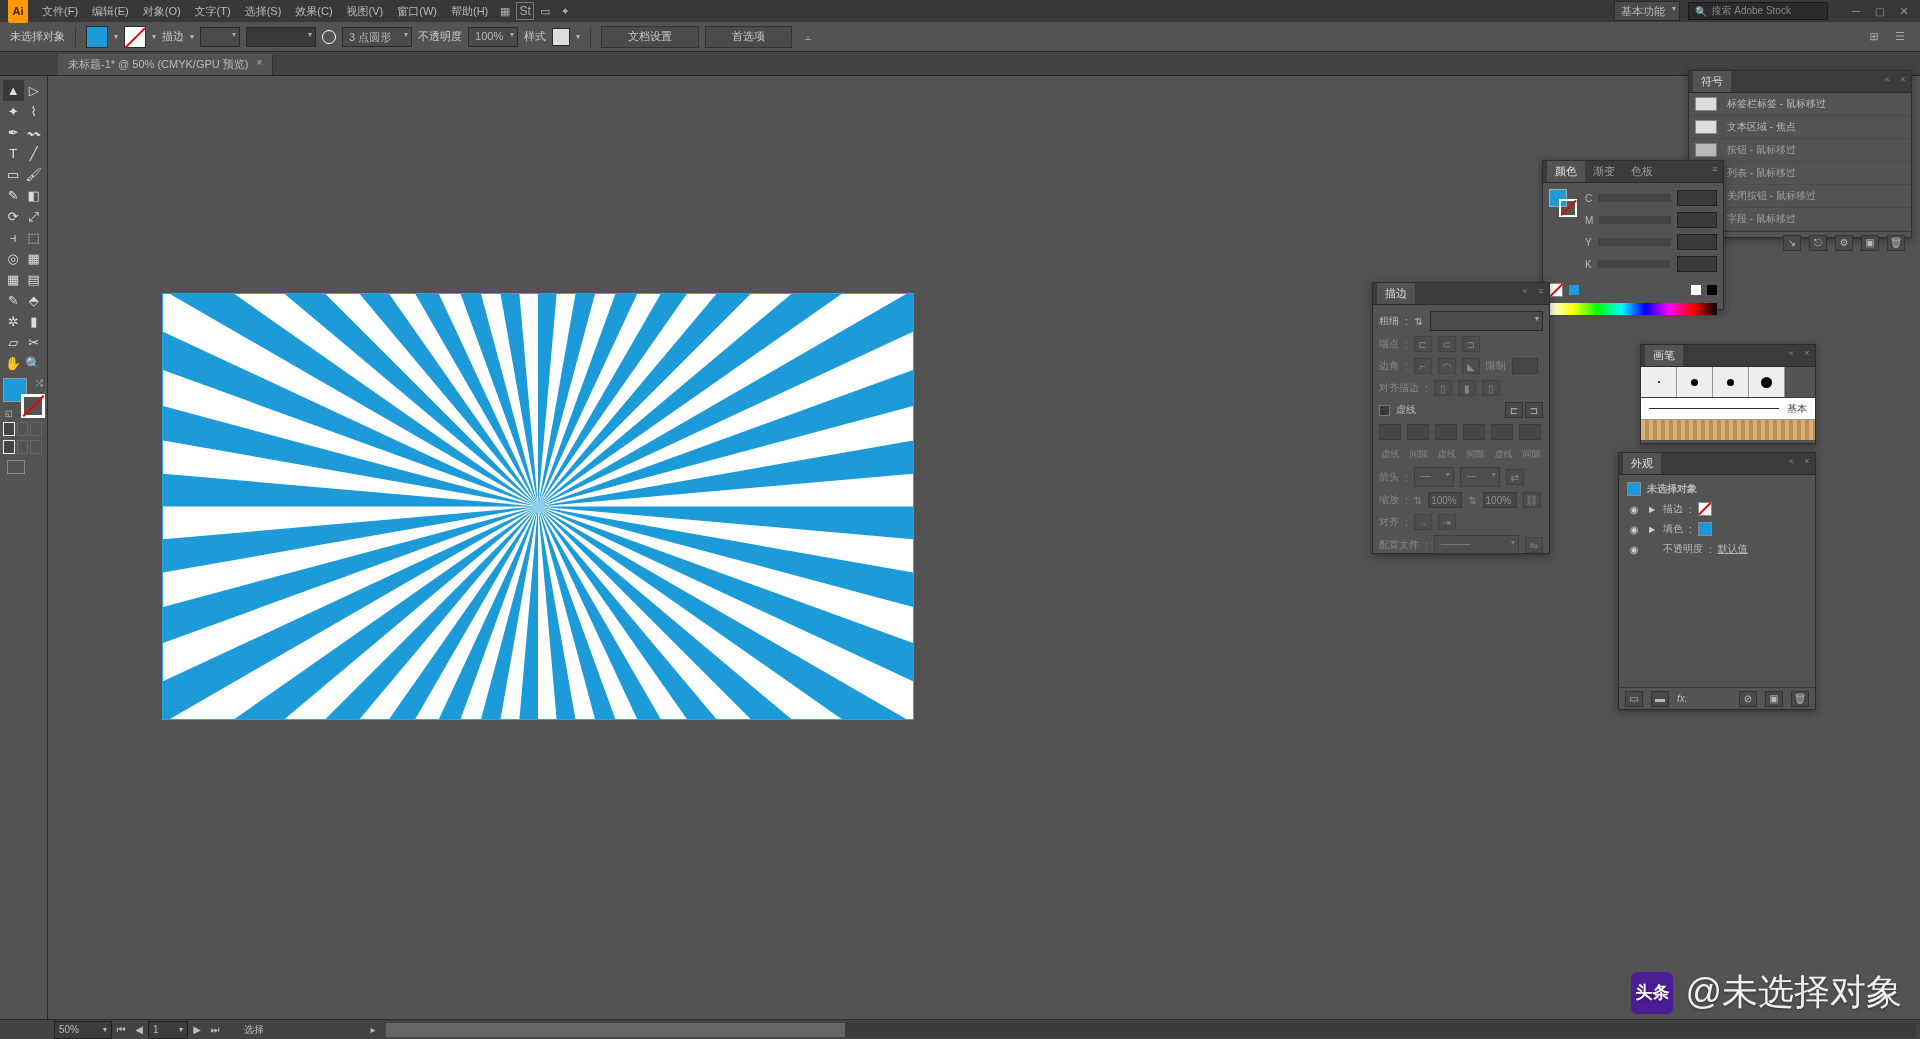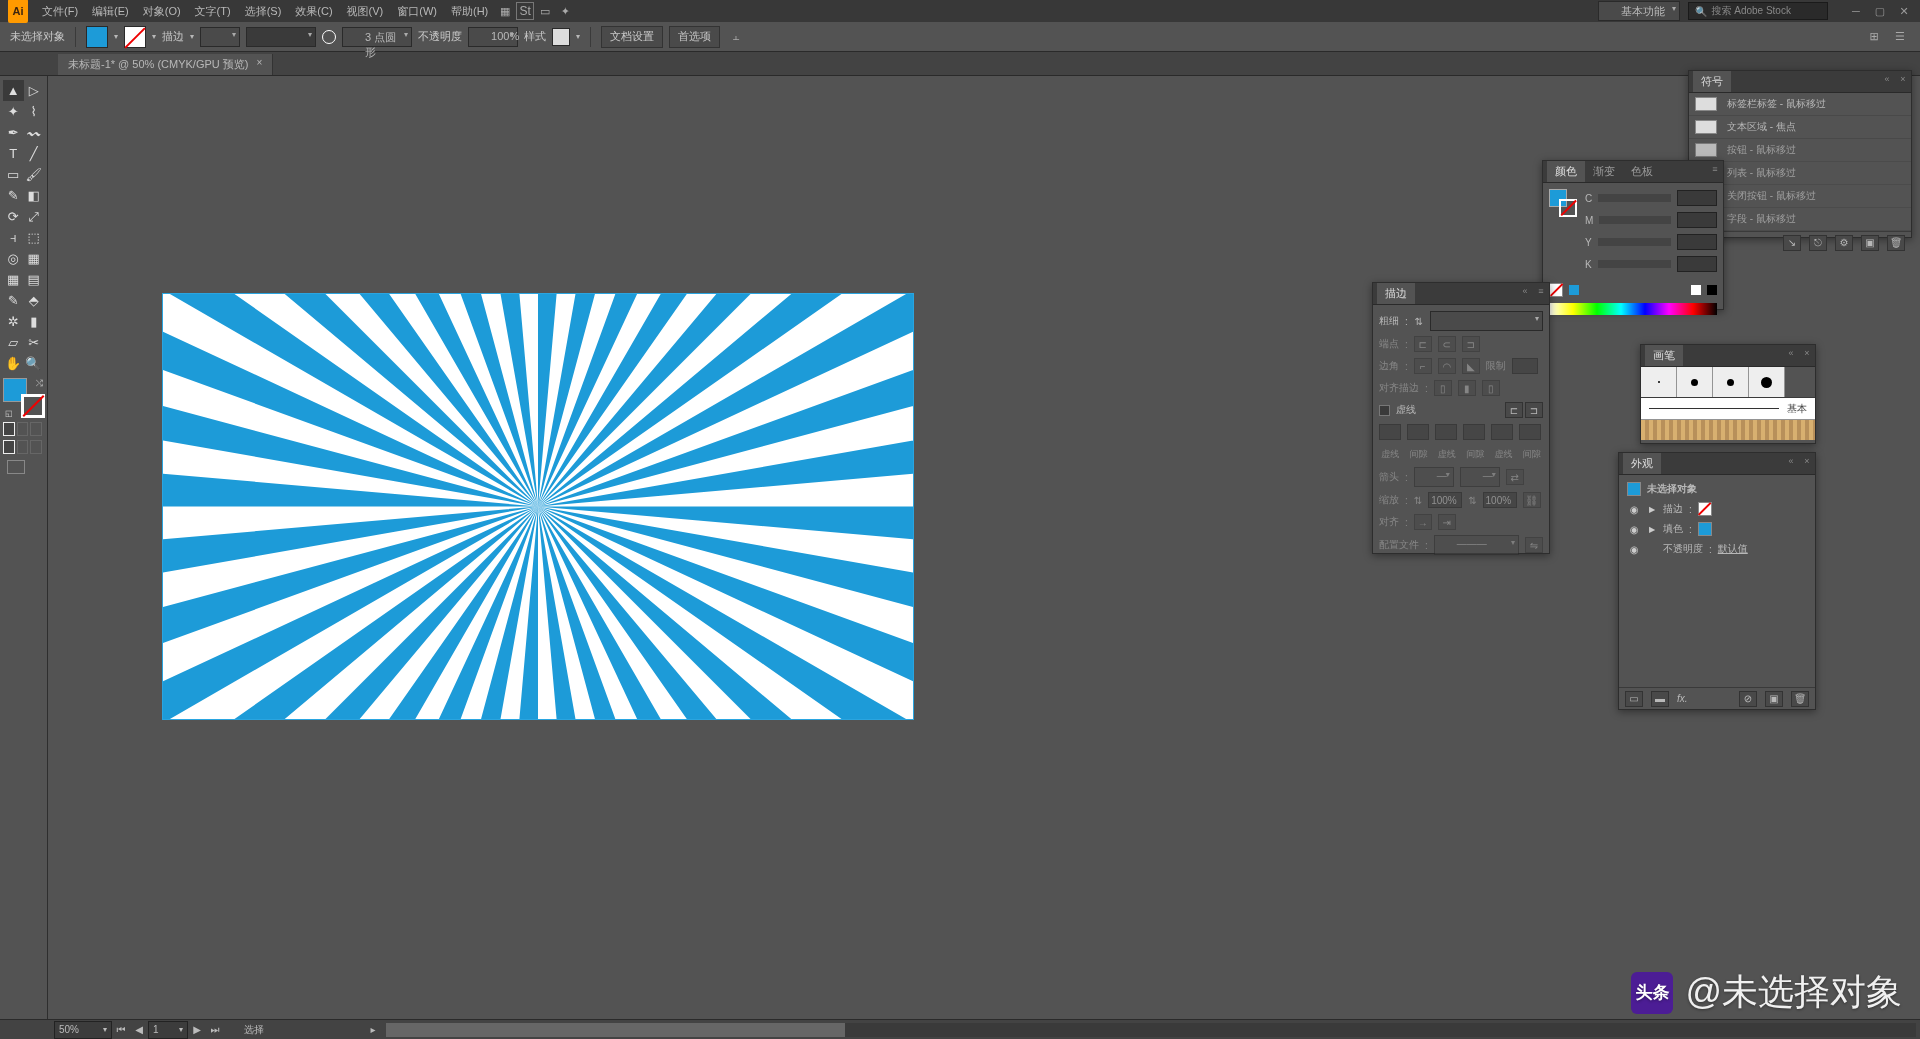--- a/index.html
+++ b/index.html
@@ -15,23 +15,23 @@
 .win-btn { width: 16px; height: 14px; color: #999; cursor: pointer; display:flex;align-items:center;justify-content:center;font-size:11px;}
 .menu-tool { width:18px; height:18px; display:flex;align-items:center;justify-content:center;color:#aaa;cursor:pointer;}
 
 
 .controlbar { height: 30px; background: #535353; display: flex; align-items: center; padding: 0 10px; gap: 6px; border-bottom: 1px solid #2a2a2a; }
 .ctrl-label { color: #c8c8c8; font-size: 11px; }
 .swatch { width: 22px; height: 22px; border: 1px solid #2a2a2a; position: relative; }
 .swatch-fill { background: #1d9bd8; }
 .swatch-none { background: #fff; }
 .swatch-none::after { content:""; position:absolute; width:140%; height:2px; background:#e00; top:50%; left:-20%; transform:rotate(-45deg); }
-.dropdown { background: #4a4a4a; border: 1px solid #2a2a2a; padding: 2px 14px 2px 22px; height: 20px; position: relative; cursor:pointer; min-width:40px;}
+.dropdown { background: #4a4a4a; border: 1px solid #2a2a2a; padding: 2px 14px 2px 6px; height: 20px; position: relative; cursor:pointer; min-width:40px;}
 .dropdown::after { content:"▾"; position:absolute; right:3px; top:2px; font-size:8px; color:#aaa; }
-.ctrl-btn { background: #4a4a4a; border: 1px solid #333; padding: 2px 8px; height: 22px; cursor:pointer; color:#c8c8c8; }
+.ctrl-btn { background: #4a4a4a; border: 1px solid #333; padding: 2px 26px; height: 22px; cursor:pointer; color:#c8c8c8; }
 .sep { width:1px; height:20px; background:#3a3a3a; margin:0 4px;}
 .controlbar-right { margin-left:auto; display:flex; gap:6px; }
 .icon-btn-sm { width:20px;height:20px;display:flex;align-items:center;justify-content:center;cursor:pointer;color:#aaa;}
 
 
 .tabbar { height: 24px; background: #434343; display: flex; align-items: flex-end; padding-left: 58px; border-bottom: 1px solid #2a2a2a;}
 .doc-tab { background: #535353; padding: 3px 10px; display: flex; align-items: flex-start; gap: 8px; border-right:1px solid #333; font-size:11px; }
 .tab-close { cursor: pointer; font-size:10px; }
 
 

